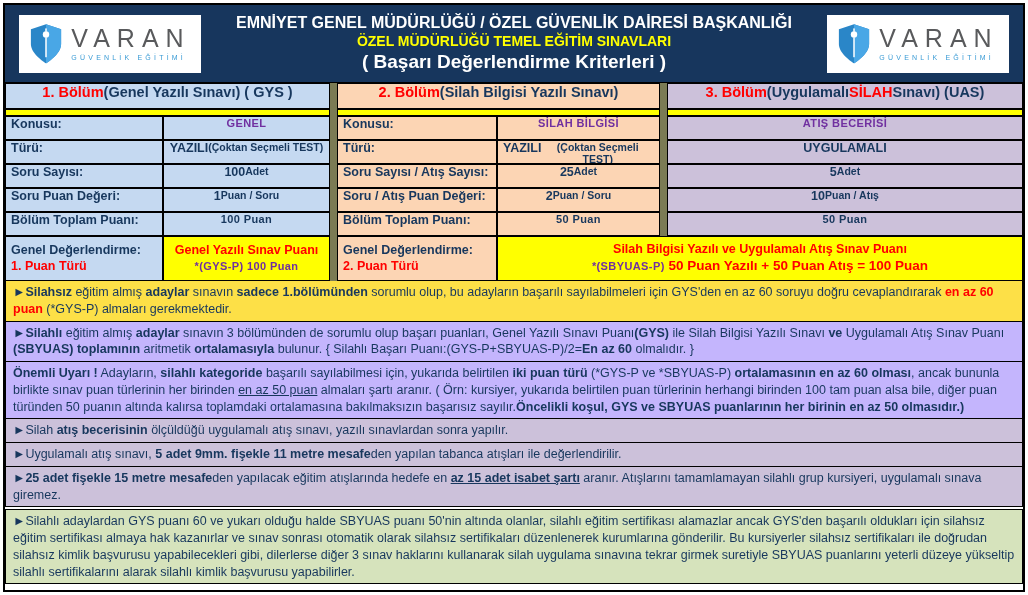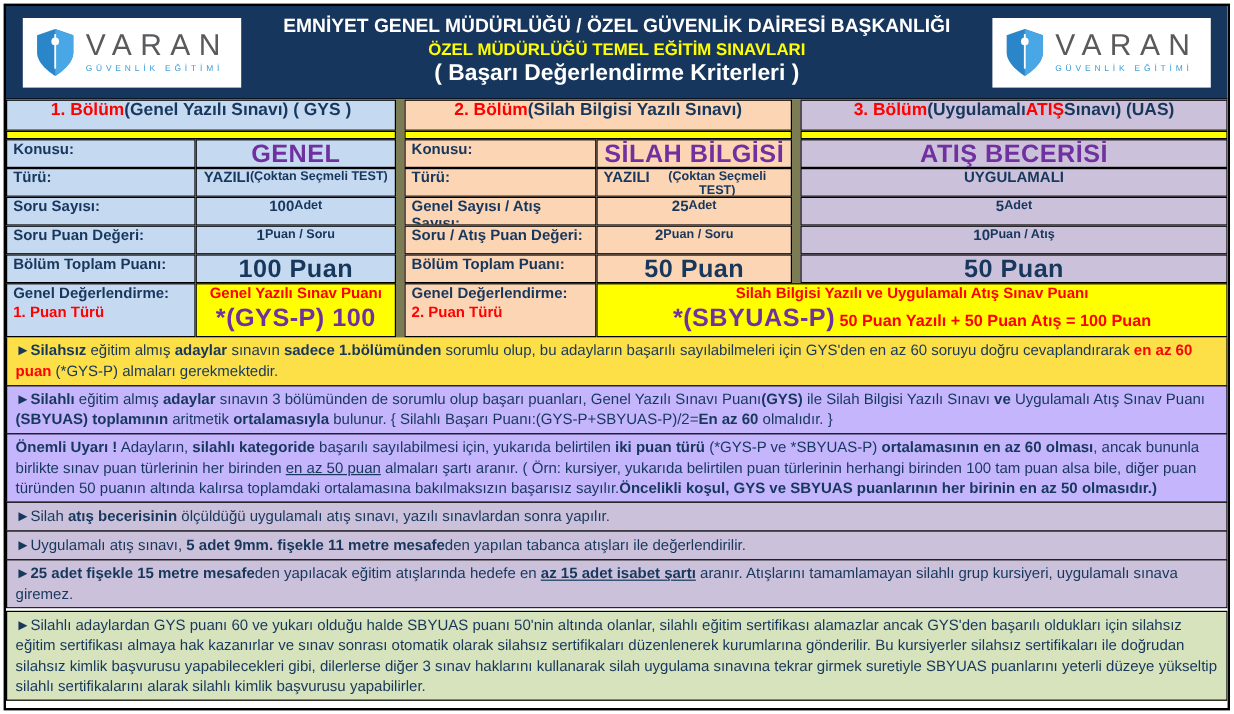--- a/index.html
+++ b/index.html
@@ -22,37 +22,37 @@
        grid-template-columns:158px 167px 7px 160px 163px 7px 1fr;
        grid-template-rows:26px 7px 24px 24px 24px 24px 24px 1fr;
        background:#fff;}
   .vsep{background:#7b7b54;grid-row:1/9;}
   .cell{border:1px solid #000;box-sizing:border-box;display:flex;
         font-weight:bold;font-size:12.5px;color:#17375d;padding:0 5px;overflow:hidden;}
   .lab{justify-content:flex-start;text-align:left;}
   .val{justify-content:center;text-align:center;}
   .head{justify-content:center;text-align:center;font-size:14.5px;}
   .stripe{background:#ffff00;padding:0;}
-  .twoline{flex-direction:column;justify-content:flex-start;line-height:1.25;}
+  .twoline{flex-direction:column;justify-content:center;line-height:1.25;}
   .twoline.lab{align-items:flex-start;}
   .twoline.val{align-items:center;}
   .bg1{background:#c5d9f1;}
   .bg2{background:#fcd5b4;}
   .bg3{background:#ccc1da;}
   .bgy{background:#ffff00;}
 
   
   .red{color:#ff0000;}
   .purple{color:#7030a0;}
   .navy{color:#17375d;}
   .b{font-weight:bold;}
   .u{text-decoration:underline;}
   .small{font-size:10.5px;}
   .med{font-size:13.5px;}
-  .big{font-size:21px;letter-spacing:.4px;}
+  .big{font-size:11px;letter-spacing:.4px;}
 
   
   .note{border:1px solid #000;margin-top:-1px;padding:3px 7px;font-size:12.5px;line-height:1.34;color:#17375d;box-sizing:border-box;}
   .bgblue{background:#fde047;}
   .bgpeach{background:#c4b5fd;}
   .bgpurple{background:#ccc1da;}
   .bggreen{background:#d6e3bc;}
   .gap{height:3px;background:#fff;}
 </style>
 </head>
@@ -108,21 +108,21 @@
         <span class="red">1. Bölüm </span>
         <span class="navy">(Genel Yazılı Sınavı) ( GYS )</span>
       </div>
     <div class="cell head bg2" style="grid-area:1/4/2/6">
         <span class="red">2. Bölüm </span>
         <span class="navy">(Silah Bilgisi Yazılı Sınavı)</span>
       </div>
     <div class="cell head bg3" style="grid-area:1/7/2/8">
         <span class="red">3. Bölüm </span>
         <span class="navy">(Uygulamalı </span>
-        <span class="red">ATIŞ</span>
+        <span class="red">SİLAH</span>
         <span class="navy"> Sınavı) (UAS)</span>
       </div>
 
     <div class="cell stripe" style="grid-area:2/1/3/3"></div>
     <div class="cell stripe" style="grid-area:2/4/3/6"></div>
     <div class="cell stripe" style="grid-area:2/7/3/8"></div>
 
     <div class="cell lab bg1" style="grid-area:3/1/4/2">Konusu:</div>
     <div class="cell val bg1" style="grid-area:3/2/4/3">
         <span class="purple big">GENEL</span>
@@ -147,21 +147,21 @@
       </div>
     <div class="cell val bg3" style="grid-area:4/7/5/8">
         <span class="navy">UYGULAMALI</span>
       </div>
 
     <div class="cell lab bg1" style="grid-area:5/1/6/2">Soru Sayısı:</div>
     <div class="cell val bg1" style="grid-area:5/2/6/3">
         <span class="navy">100 </span>
         <span class="navy small">Adet</span>
       </div>
-    <div class="cell lab bg2" style="grid-area:5/4/6/5">Genel Sayısı / Atış Sayısı:</div>
+    <div class="cell lab bg2" style="grid-area:5/4/6/5">Soru Sayısı / Atış Sayısı:</div>
     <div class="cell val bg2" style="grid-area:5/5/6/6">
         <span class="navy">25 </span>
         <span class="navy small">Adet</span>
       </div>
     <div class="cell val bg3" style="grid-area:5/7/6/8">
         <span class="navy">5 </span>
         <span class="navy small">Adet</span>
       </div>
 
     <div class="cell lab bg1" style="grid-area:6/1/7/2">Soru Puan Değeri:</div>

